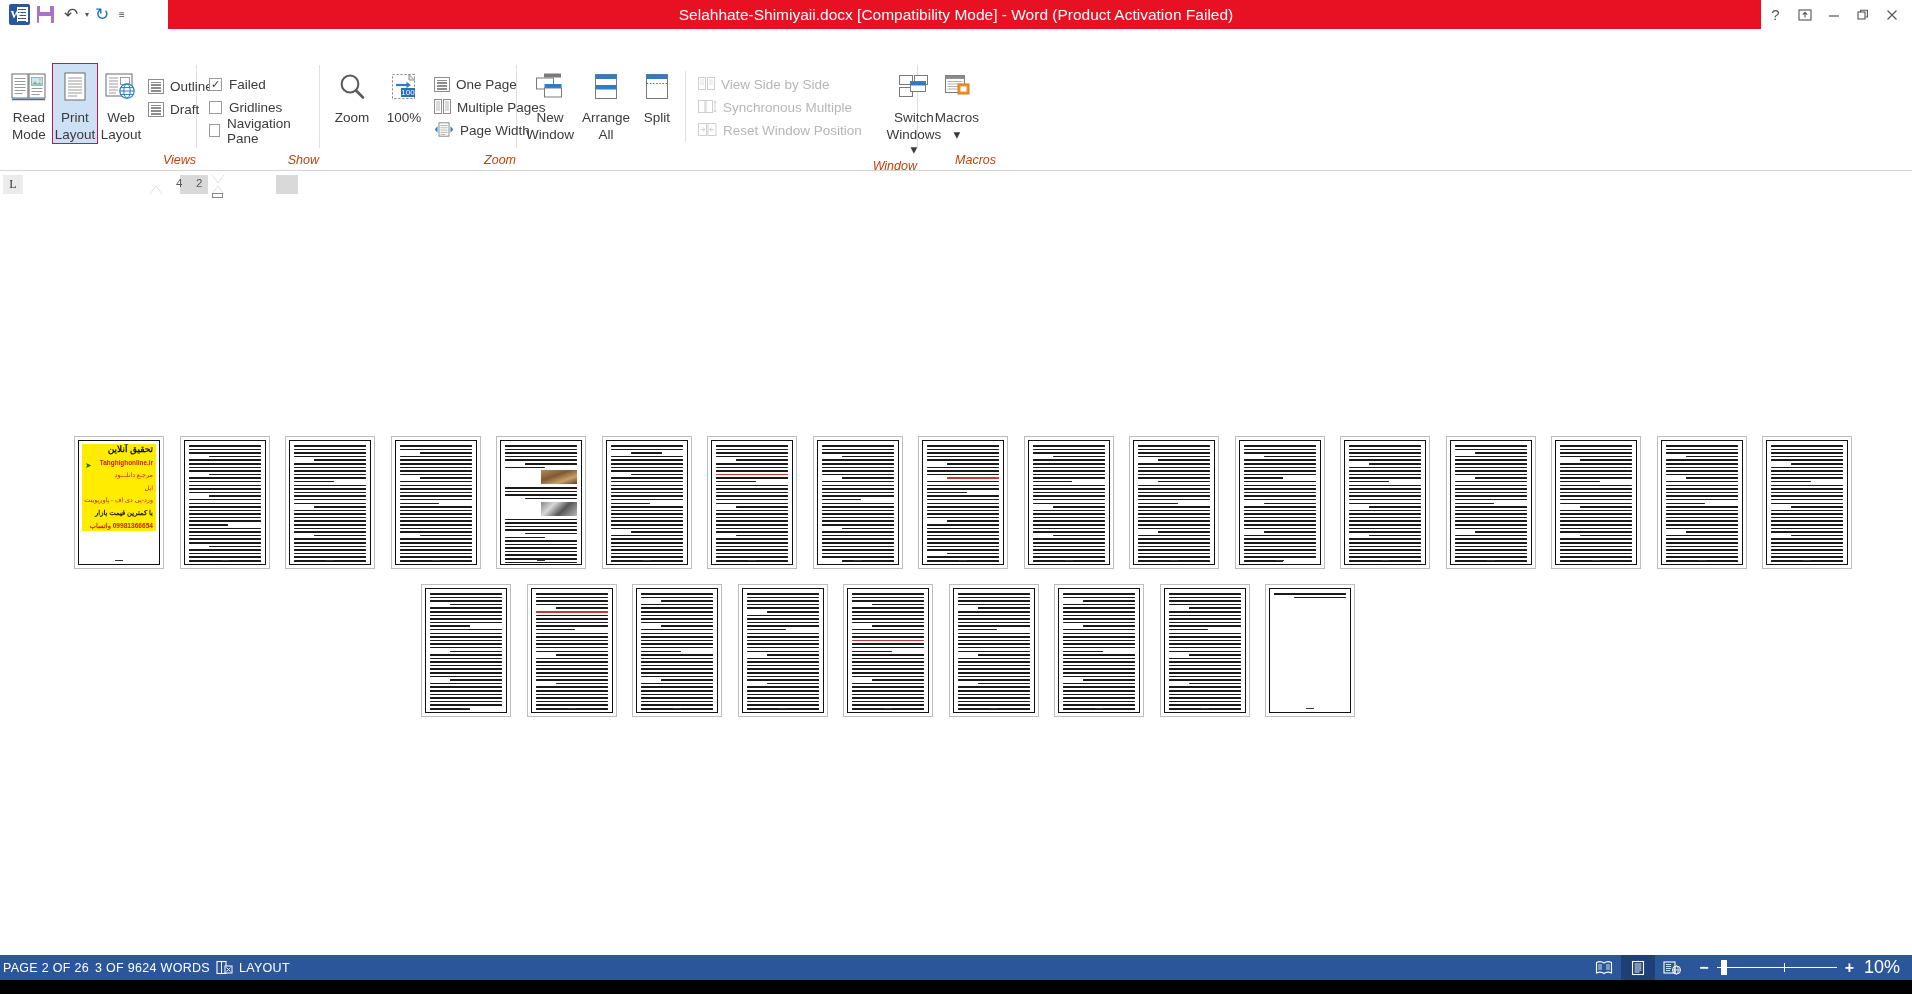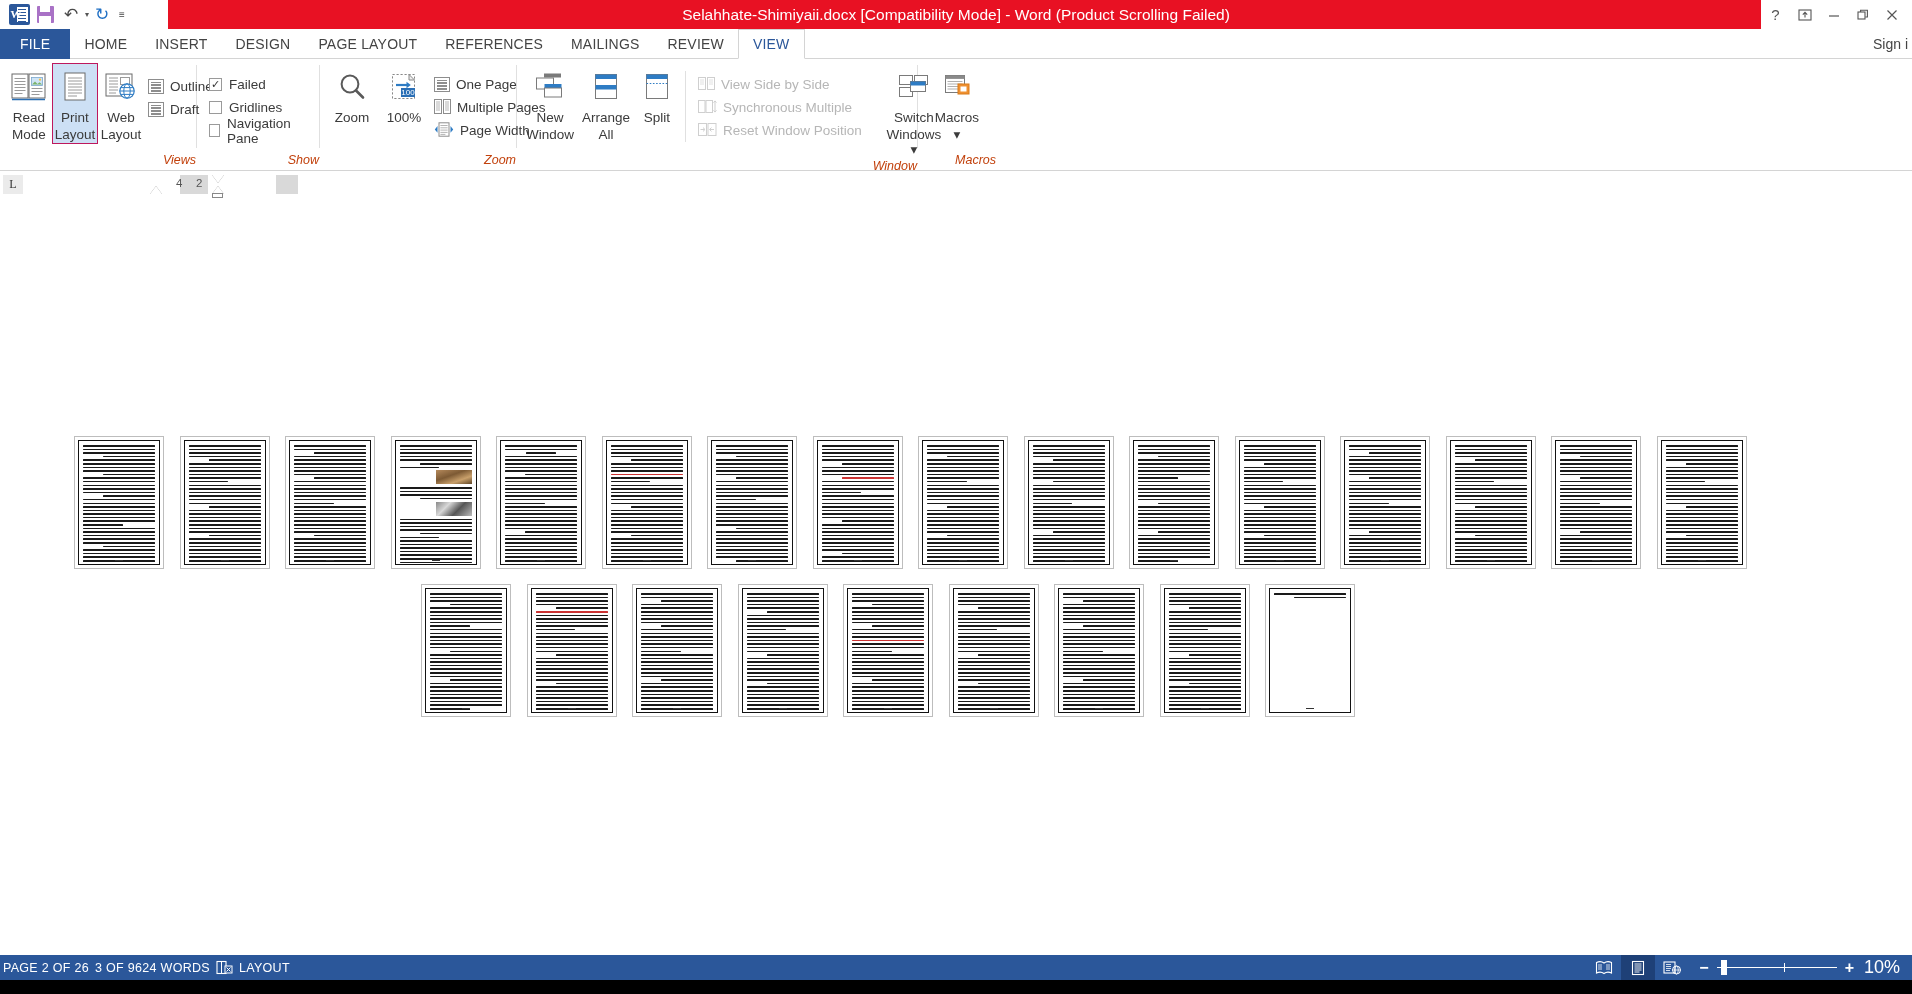--- a/index.html
+++ b/index.html
@@ -247,21 +247,21 @@
   .scroll-up {
     position: absolute; right: 3px; top: 160px; font-size: 9px; color: #777;
   }
 </style>
 </head>
 <body>
 
 <div class="app">
 
   <div class="titlebar">
-    <div class="title-text">Selahhate-Shimiyaii.docx [Compatibility Mode] -  Word (Product Scrolling Failed)</div>
+    <div class="title-text">Selahhate-Shimiyaii.docx [Compatibility Mode] -  Word (Product Activation Failed)</div>
 
     <div class="qat">
       <div class="qat-btn">
         <div class="word-logo">
             <div class="wl-doc">
               <i></i>
               <i></i>
               <i></i>
               <i></i>
               <i></i>
@@ -302,34 +302,20 @@
           </svg>
       </div>
       <div class="winbtn">
         <svg width="14" height="14" viewBox="0 0 14 14">
             <path d="M2.5 2.5 L11.5 11.5 M11.5 2.5 L2.5 11.5" stroke="#555" stroke-width="1.2"></path>
           </svg>
       </div>
     </div>
   </div>
 
-  <div class="tabsrow">
-    <div class="tabs">
-      <div class="tab file">FILE</div>
-      <div class="tab">HOME</div>
-      <div class="tab">INSERT</div>
-      <div class="tab">DESIGN</div>
-      <div class="tab">PAGE LAYOUT</div>
-      <div class="tab">REFERENCES</div>
-      <div class="tab">MAILINGS</div>
-      <div class="tab">REVIEW</div>
-      <div class="tab active">VIEW</div>
-    </div>
-    <div class="signin">Sign i</div>
-  </div>
 
   <div class="ribbon">
 
     <div class="group" style="width:196px">
       <div class="group-body">
         <div class="bigbtn">
           <div class="bigicon">
             <svg width="38" height="32" viewBox="0 0 38 32">
               <rect x="2" y="3" width="16" height="24" fill="#fff" stroke="#6a6a6a" stroke-width="1"></rect>
               <rect x="19" y="3" width="16" height="24" fill="#fff" stroke="#6a6a6a" stroke-width="1"></rect>
@@ -628,20 +614,35 @@
     <span class="vnum" style="top:278px">4</span>
     <span class="vnum" style="top:308px">6</span>
     <span class="vnum" style="top:338px">8</span>
   </div>
 
   <div class="canvas">
     <div class="pagegrid">
 
       <div class="prow">
 
+        <div class="page adpage">
+          <div class="page-inner" style="padding:3px">
+            <div class="ad">
+              <div class="adline ad-t1">تحقیق آنلاین</div>
+              <div class="adline ad-t2">Tahghighonline.ir</div>
+              <div class="adline ad-t3">مرجـع دانلـــود</div>
+              <div class="adline ad-t4">ایل</div>
+              <div class="adline ad-t4">ورد-پی دی اف - پاورپوینت</div>
+              <div class="adline ad-t5">با کمترین قیمت بازار</div>
+              <div class="adline ad-t6">09981366654 واتساب</div>
+              <span class="ad-arrow">➤</span>
+            </div>
+            <div class="pnum"></div>
+          </div>
+        </div>
 
         <div class="page">
             <div class="page-inner">
           <div class="ln"></div>
               <div class="ln"></div>
               <div class="ln"></div>
               <div class="ln short2"></div>
               <div class="ln"></div>
               <div class="ln"></div>
               <div class="ln"></div>

